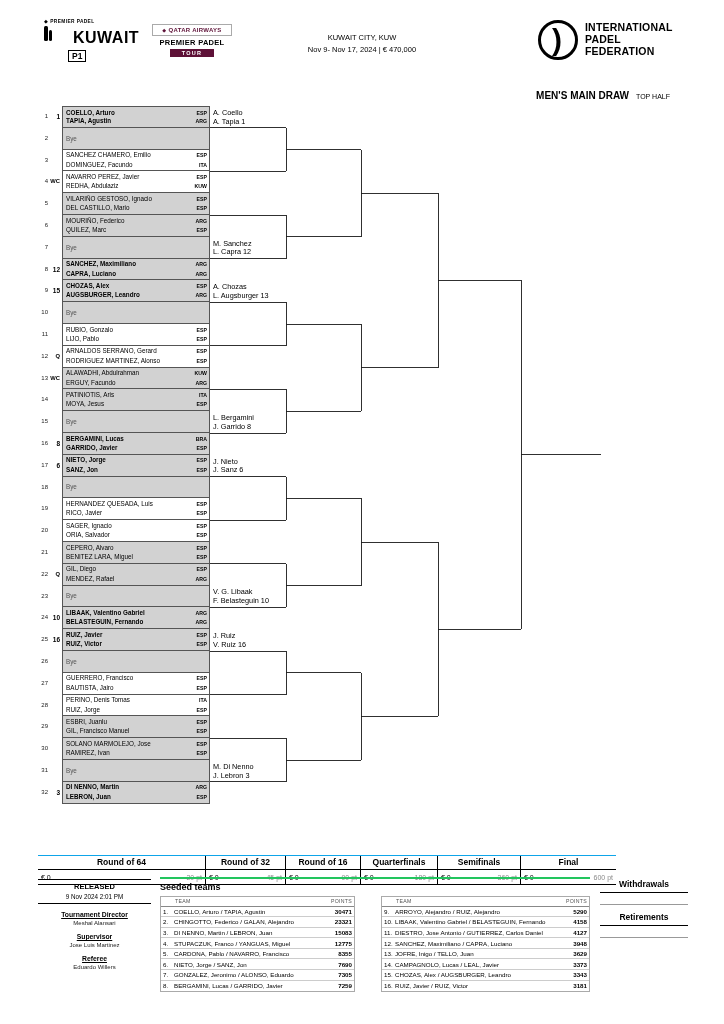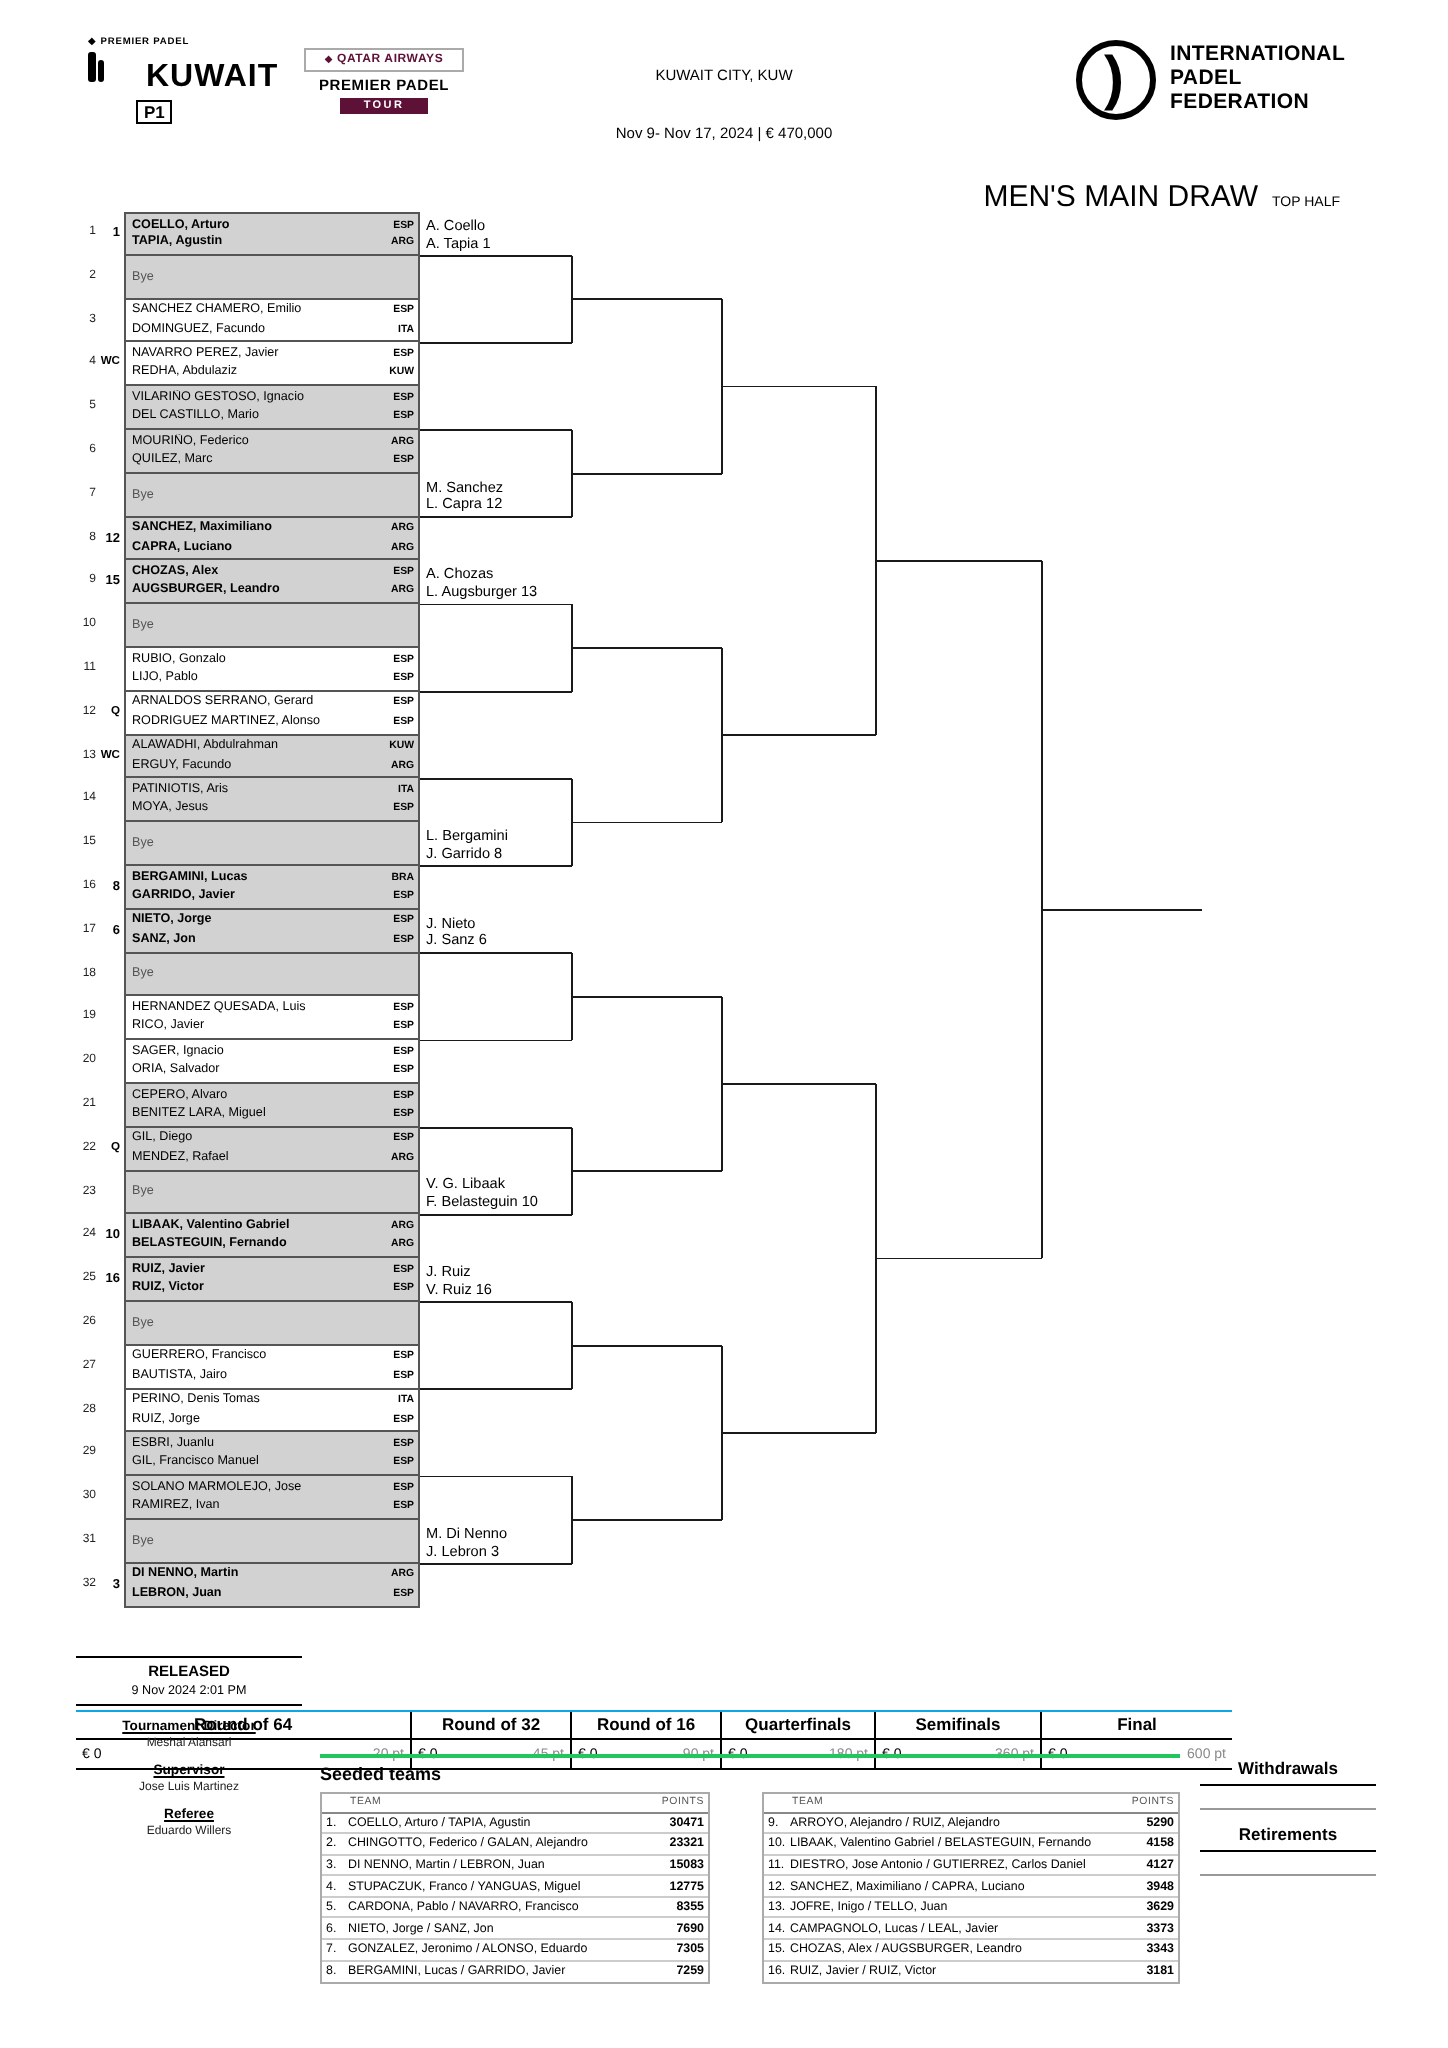--- a/index.html
+++ b/index.html
@@ -22,29 +22,29 @@
   .qa-box{border:1px solid #aaa;padding:2px 1px;display:flex;align-items:center;justify-content:center;gap:2px;
           font-size:6px;font-weight:800;color:var(--maroon);letter-spacing:.3px}
   .qa-mark{font-size:5px}
   .qa-pp{margin-top:2px;font-size:7.5px;font-weight:800;letter-spacing:.3px}
   .qa-tour{margin:2px auto 0;width:44px;background:var(--maroon);color:#fff;font-size:5.5px;font-weight:700;
            letter-spacing:1.2px;padding:1px 0}
 
   #hdr-title{position:absolute;left:242px;top:26px;width:240px;text-align:center}
   #t-name{font-size:12.5px;font-weight:800;letter-spacing:.2px}
   #t-city{margin-top:7px;font-size:7.5px}
-  #t-dates{margin-top:20px;font-size:7.5px}
+  #t-dates{margin-top:3px;font-size:7.5px}
 
   #hdr-fip{position:absolute;left:538px;top:20px;display:flex;align-items:center;gap:7px}
   .fip-circle{width:40px;height:40px;border:3px solid #000;border-radius:50%;position:relative;flex:none}
   .fip-circle span{position:absolute;left:11px;top:-2px;font-size:30px;font-weight:700;line-height:38px}
   .fip-text div{font-size:10.5px;font-weight:800;line-height:1.12;letter-spacing:.2px}
 
   #draw-label{position:absolute;right:54px;top:90px;display:flex;align-items:baseline;gap:7px}
-  #draw-main{font-size:15px;font-weight:400}
+  #draw-main{font-size:10px;font-weight:700}
   #draw-half{font-size:7px}
 
   
   .slot{position:absolute;left:38px;width:172px;height:21.8px}
   .pos-num{position:absolute;left:0;top:0;width:10px;height:100%;font-size:6px;text-align:right;line-height:21.8px;color:#222}
   .marker{position:absolute;left:10px;top:0;width:12px;font-size:5.8px;font-weight:700;line-height:21.8px;text-align:right}
   .seed{position:absolute;left:10px;top:0;width:12px;font-size:6.5px;font-weight:700;line-height:21.8px;text-align:right}
   .teambox{position:absolute;left:24px;top:0;width:148px;height:100%;background:#fff;
            border-left:1px solid #555;border-right:1px solid #555;border-bottom:1px solid #555;
            display:flex;flex-direction:column;justify-content:space-between;padding:1.5px 0}
@@ -66,21 +66,21 @@
   .rrow{display:flex}
   #rounds-labels{border-bottom:1px solid #000}
   .rcell{border-right:1px solid #000;flex:none}
   .rcell:last-child{border-right:none}
   .rlabel{height:13px;line-height:13px;text-align:center;font-size:8.5px;font-weight:700}
   .rvalue{height:14px;display:flex;align-items:center;justify-content:space-between;padding:0 3px}
   .rprize{font-size:7px}
   .rpts{font-size:7px;color:#8a8a8a}
 
   
-  #officials{position:absolute;left:38px;top:828px;width:113px;text-align:center}
+  #officials{position:absolute;left:38px;top:879px;width:113px;text-align:center}
   #released-label{border-top:1.4px solid #000;font-size:7.5px;font-weight:700;padding:2px 0 1px}
   #released-value{font-size:6.3px;padding:1px 0 3px;border-bottom:1px solid #000}
   .role-title{font-size:6.8px;font-weight:700;text-decoration:underline;margin-top:7px}
   .role-name{font-size:6px;margin-top:2px;color:#222}
 
   
   #seeded{position:absolute;left:160px;top:877px;width:430px}
   #seeded-title{border-top:2px solid #22c55e;font-size:9px;font-weight:700;padding:3px 0 4px}
   #seed-tables{display:flex;gap:26px}
   .stable{border:1px solid #aaa}

